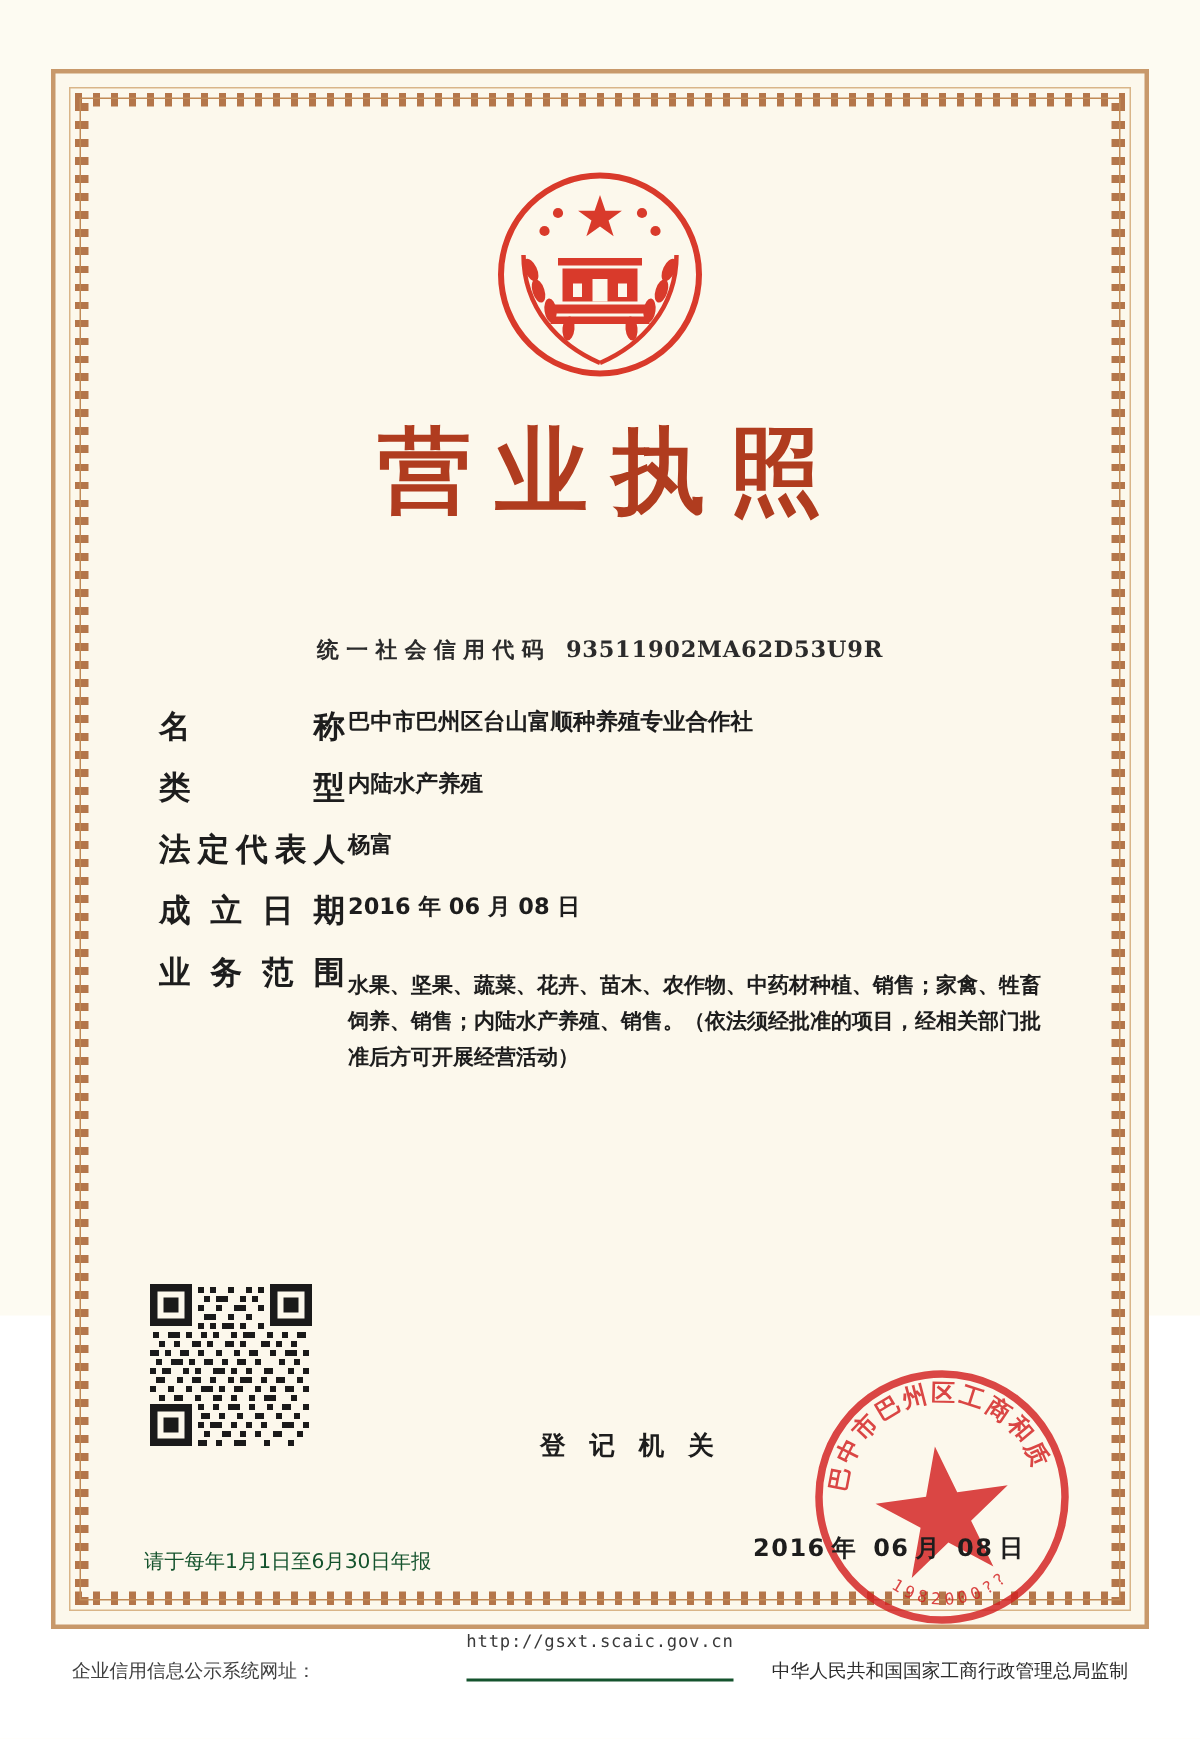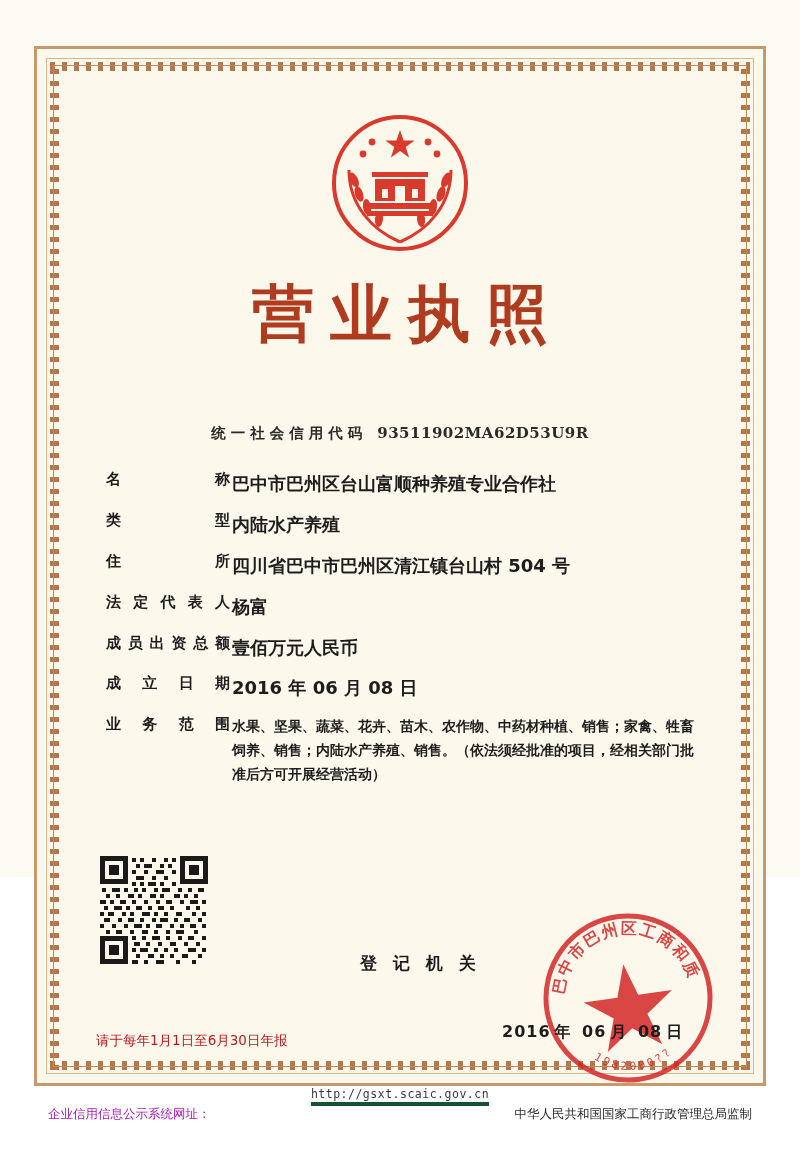--- a/index.html
+++ b/index.html
@@ -145,39 +145,40 @@
   }
   .field-row {
     display: flex;
     align-items: flex-start;
     margin-bottom: 13px;
   }
   .field-label {
     width: 126px;
     flex: 0 0 126px;
     font-family: "DejaVu Sans", sans-serif;
-    font-size: 15px;
+    font-size: 21px;
     font-weight: 700;
     color: #1d1d1d;
     text-align: justify;
     text-align-last: justify;
     padding-right: 2px;
     box-sizing: border-box;
   }
   .field-value {
     flex: 1 1 auto;
     font-family: "DejaVu Sans", sans-serif;
-    font-size: 18px;
+    font-size: 15px;
     color: #1d1d1d;
     line-height: 1.55;
     font-weight: 600;
   }
   .field-value.small {
     font-size: 14px;
     line-height: 1.7;
+    margin-top: 12px;
   }
 
   
   .watermark {
     position: absolute;
     top: 562px;
     left: 150px;
     font-family: "DejaVu Sans", sans-serif;
     font-size: 25px;
     font-weight: 700;
@@ -229,43 +230,43 @@
     opacity: 0.82;
     transform: rotate(-8deg);
   }
 
   .annual-note {
     position: absolute;
     left: 36px;
     top: 960px;
     font-family: "DejaVu Sans", sans-serif;
     font-size: 13.5px;
-    color: #b91c1c;
+    color: #14532d;
   }
 
   
   .bottom-url {
     position: absolute;
     left: 0;
     top: 1087px;
     width: 800px;
     text-align: center;
     font-family: "DejaVu Sans Mono", monospace;
     font-size: 11.5px;
     color: #3a3a3a;
     letter-spacing: 0.5px;
   }
-  .bottom-url .u { border-bottom: 4px solid #14532d; padding-bottom: 1px;}
+  .bottom-url .u { border-bottom: 2px solid #14532d; padding-bottom: 18px;}
   .bottom-left {
     position: absolute;
     left: 48px;
     top: 1106px;
     font-family: "DejaVu Sans", sans-serif;
     font-size: 12.5px;
-    color: #a21caf;
+    color: #404040;
   }
   .bottom-right {
     position: absolute;
     right: 48px;
     top: 1106px;
     font-family: Liberation Mono, monospace;
     font-size: 12.5px;
     color: #2b2b2b;
   }
 </style>
@@ -330,30 +331,22 @@
     <div class="fields">
       <div class="field-row">
         <div class="field-label">名称</div>
         <div class="field-value">巴中市巴州区台山富顺种养殖专业合作社</div>
       </div>
       <div class="field-row">
         <div class="field-label">类型</div>
         <div class="field-value">内陆水产养殖</div>
       </div>
       <div class="field-row">
-        <div class="field-label">住所</div>
-        <div class="field-value">四川省巴中市巴州区清江镇台山村 504 号</div>
-      </div>
-      <div class="field-row">
         <div class="field-label">法定代表人</div>
         <div class="field-value">杨富</div>
-      </div>
-      <div class="field-row">
-        <div class="field-label">成员出资总额</div>
-        <div class="field-value">壹佰万元人民币</div>
       </div>
       <div class="field-row">
         <div class="field-label">成立日期</div>
         <div class="field-value">2016 年 06 月 08 日</div>
       </div>
       <div class="field-row">
         <div class="field-label">业务范围</div>
         <div class="field-value small">水果、坚果、蔬菜、花卉、苗木、农作物、中药材种植、销售；家禽、牲畜饲养、销售；内陆水产养殖、销售。（依法须经批准的项目，经相关部门批准后方可开展经营活动）</div>
       </div>
     </div>

